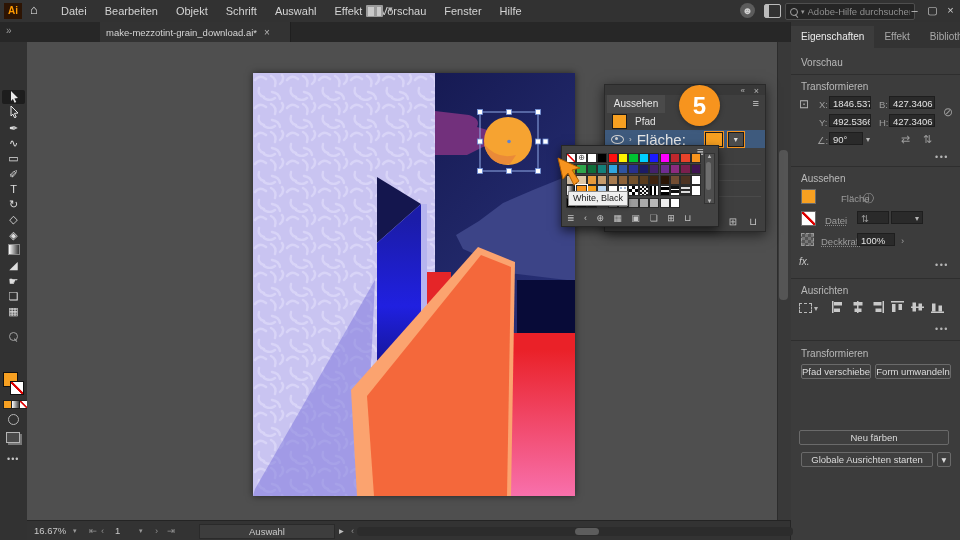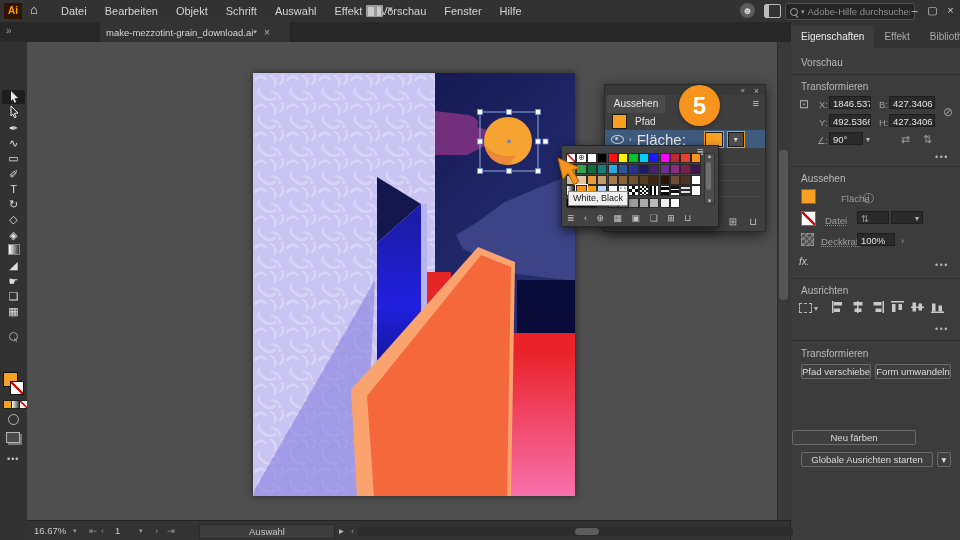--- a/index.html
+++ b/index.html
@@ -458,21 +458,21 @@
               <rect x="1" y="2.5" width="3.5" height="8" fill="#c9c9c9"></rect>
               <rect x="7.5" y="4.5" width="3.5" height="6" fill="#c9c9c9"></rect>
             </svg></div>
         </div>
       <span class="dots" style="left:144px;top:276px">•••</span>
       <div class="rp-div" style="top:292px"></div>
 
       <span class="rp-label" style="left:10px;top:300px">Transformieren</span>
       <div class="qbtn" style="left:10px;top:316px;width:70px">Pfad verschieben</div>
       <div class="qbtn" style="left:84px;top:316px;width:76px">Form umwandeln</div>
-      <div class="qbtn" style="left:1px;top:382px;width:124px">Neu färben</div>
+      <div class="qbtn" style="left:8px;top:382px;width:150px">Neu färben</div>
       <div class="qbtn" style="left:10px;top:404px;width:132px">Globale Ausrichten starten</div>
       <div class="qbtn" style="left:146px;top:404px;width:14px">▾</div>
     </div>
   </div>
 
   <div id="vscroll" class="abs"></div>
   <div id="vthumb" class="abs"></div>
 
   <div id="statusbar" class="abs">
     <span class="sb" style="left:7px">16.67%</span>

